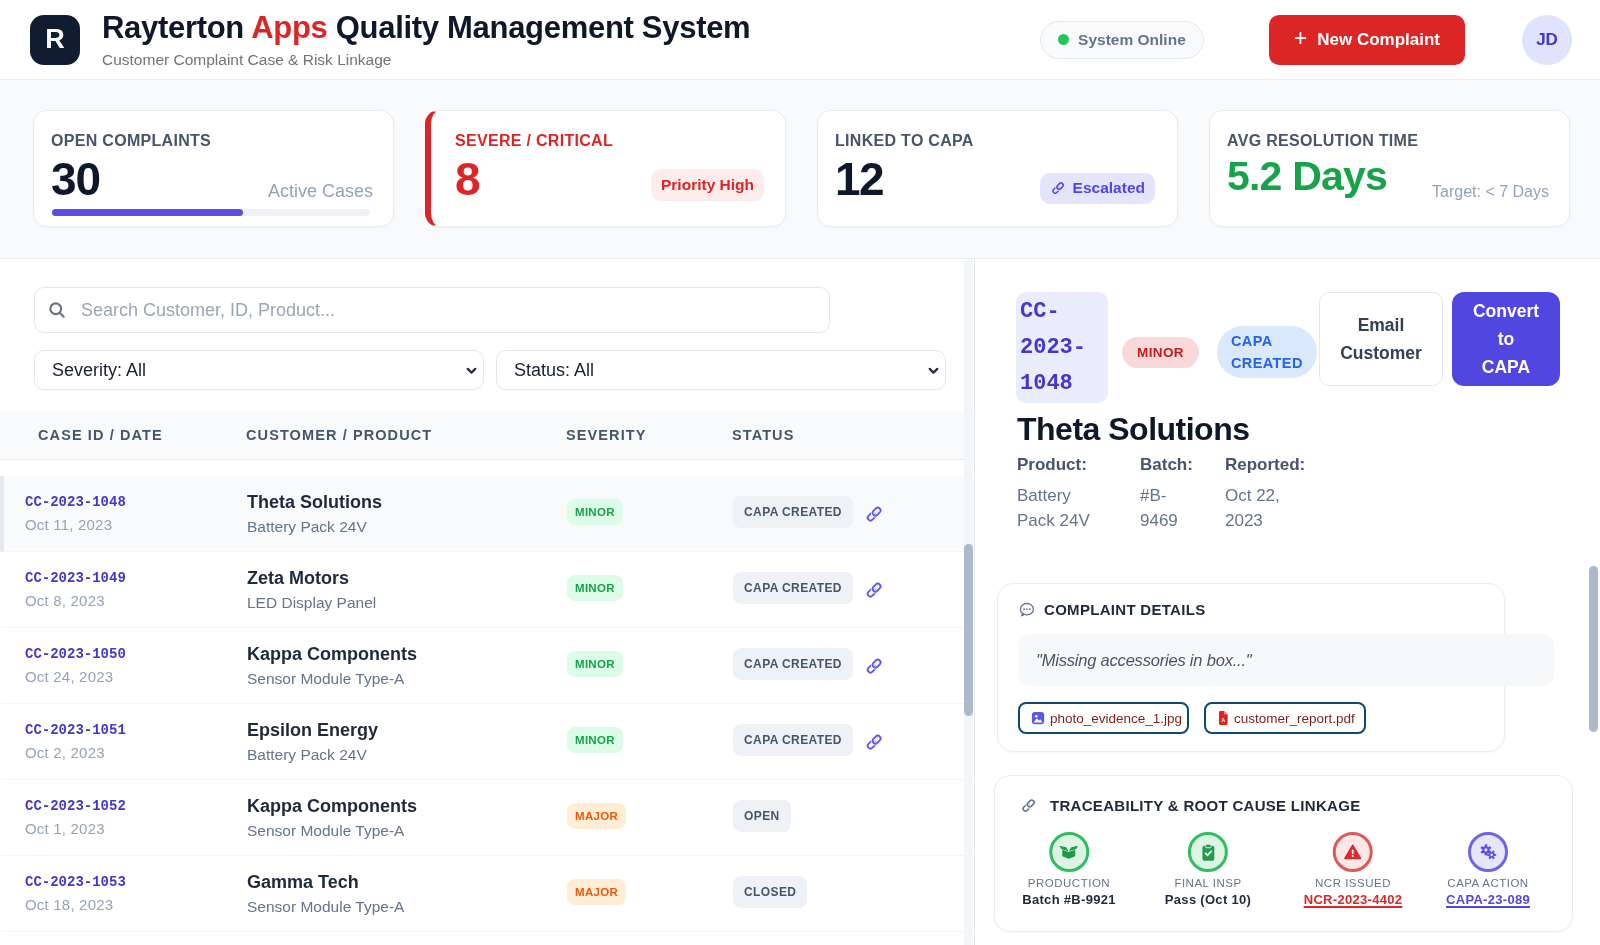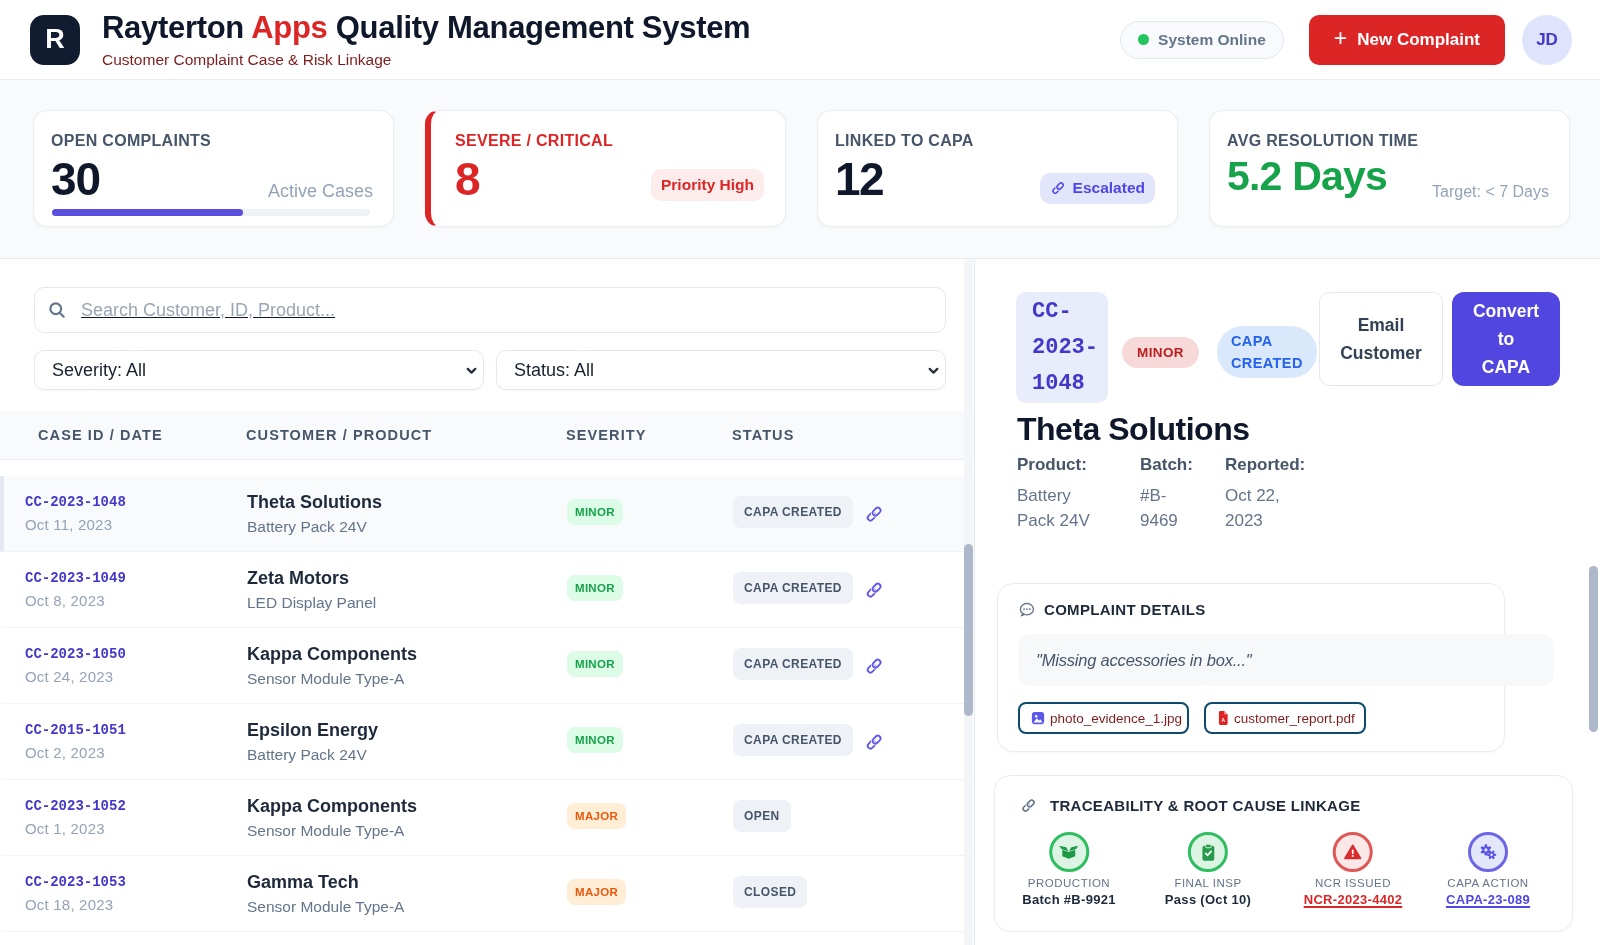--- a/index.html
+++ b/index.html
@@ -5,22 +5,22 @@
 * { margin:0; padding:0; box-sizing:border-box; }
 html,body { width:1600px; height:945px; overflow:hidden; }
 body { font-family:"Liberation Sans", sans-serif; background:#f8fafc; color:#0f172a; }
 
 
 header { height:80px; background:#fff; border-bottom:1px solid #e9edf2; display:flex; align-items:center; padding:0 28px 0 30px; }
 .logo { width:50px; height:50px; border-radius:14px; background:#111c30; color:#fff; font-weight:bold; font-size:27px; display:flex; align-items:center; justify-content:center; }
 .titles { margin-left:22px; }
 .h1 { font-size:31px; font-weight:bold; color:#0f172a; letter-spacing:-0.3px; }
 .h1 .red { color:#dc2626; }
-.sub { font-size:15.5px; color:#7f1d1d; margin-top:5px; }
-.hright { margin-left:auto; display:flex; align-items:center; }
+.sub { font-size:15.5px; color:#737373; margin-top:5px; }
+.hright { margin-left:auto; display:flex; align-items:center;gap:40px; }
 .syspill { height:38px; border-radius:19px; background:#f8fafc; border:1px solid #e2e8f0; display:flex; align-items:center; padding:0 17px; font-size:15.5px; font-weight:600; color:#64748b; }
 .syspill .dot { width:11px; height:11px; border-radius:50%; background:#22c55e; margin-right:9px; }
 .newbtn { margin-left:25px; height:50px; border-radius:10px; background:#dc2626; color:#fff; border:none; font-family:inherit; font-size:17px; font-weight:bold; padding:0 25px; display:flex; align-items:center; }
 .newbtn .plus { font-size:23px; font-weight:normal; margin-right:10px; position:relative; top:-1px; }
 .avatar { margin-left:17px; width:50px; height:50px; border-radius:50%; background:#dfe3fb; color:#4338ca; font-weight:bold; font-size:17px; display:flex; align-items:center; justify-content:center; }
 
 
 .stats { padding:30px 30px 31px 33px; display:grid; grid-template-columns:repeat(4,1fr); gap:31px; }
 .card { position:relative; background:#fff; border:1px solid #e9edf3; border-radius:14px; height:117px; padding:21px 22px 0 17px; box-shadow:0 1px 3px rgba(15,23,42,.04); }
 .card .lbl { font-size:16px; font-weight:bold; color:#475569; letter-spacing:0.3px; }
@@ -34,21 +34,21 @@
 .sb-ind { background:#e3e6fb; color:#4f46e5; display:flex; align-items:center; gap:7px; right:22px; top:62px; padding:6px 10px 7px; }
 .sidetext { position:absolute; right:20px; top:70px; font-size:18px; color:#94a3b8; }
 .card .numg { font-size:41px; font-weight:bold; color:#16a34a; line-height:1; margin-top:6px; letter-spacing:-0.8px; }
 
 
 .main { display:flex; height:687px; border-top:1px solid #e5e9ef; background:#fff; }
 .left { position:relative; width:975px; border-right:1px solid #e5e9ef; }
 .right { position:relative; width:624px; }
 
 
-.search { position:absolute; left:34px; top:28px; width:912px; height:46px; border:1.5px solid #e2e8f0; border-radius:10px; display:flex; align-items:center; background:#fff;text-decoration:underline; }
+.search { position:absolute; left:34px; top:28px; width:796px; height:46px; border:1.5px solid #e2e8f0; border-radius:10px; display:flex; align-items:center; background:#fff; }
 .search svg { margin:0 14px 0 12px; }
 .search .ph { font-size:18px; color:#9aa6b5; }
 .filters { position:absolute; left:34px; top:91px; display:flex; gap:12px; }
 .sel { width:450px; height:40px; border:1px solid #e2e8f0; border-radius:10px; background:#fff; display:flex; align-items:center; padding:0 5px 0 17px; font-size:18px; color:#16202e; box-shadow:0 1px 2px rgba(15,23,42,.03); }
 .sel svg { margin-left:auto; }
 .thead .c2 { margin-left:3px; }
 .thead { position:absolute; top:152px; left:0; right:0; height:49px; background:#f8fafc; border-bottom:1px solid #e9edf2; display:flex; align-items:center; font-size:14.5px; font-weight:bold; color:#475569; letter-spacing:1.1px; }
 .c1 { width:243px; padding-left:38px; }
 .c2 { width:320px; }
 .c3 { width:166px; }
@@ -65,21 +65,21 @@
 .sev-min { background:#dcfce7; color:#16a34a; }
 .sev-maj { background:#ffedd5; color:#ea580c; }
 .stpill { display:inline-block; font-size:12px; font-weight:bold; letter-spacing:0.4px; color:#475569; background:#eef1f6; border-radius:8px; padding:9px 11px; margin-top:-4px; }
 .c4 { display:flex; align-items:center; }
 .c4 svg.chain { margin-left:11px; }
 
 
 .sbar { position:absolute; border-radius:5px; background:#adb9cb; }
 
 
-.casebox { position:absolute; left:41px; top:33px; width:92px; height:111px; background:#e9edfb; border-radius:10px; font-family:"Liberation Mono",monospace; font-size:22px; font-weight:bold; color:#4338ca; line-height:36px; padding:2px 0 0 16px; }
+.casebox { position:absolute; left:41px; top:33px; width:92px; height:111px; background:#e9edfb; border-radius:10px; font-family:"Liberation Mono",monospace; font-size:22px; font-weight:bold; color:#4338ca; line-height:36px; padding:2px 0 0 4px; }
 .pminor { position:absolute; left:147px; top:78px; height:31px; border-radius:16px; background:#f8d9d9; color:#bb2020; font-size:13.5px; font-weight:bold; letter-spacing:0.4px; display:flex; align-items:center; padding:0 15px; }
 .pcapa { position:absolute; left:242px; top:67px; height:52px; border-radius:26px; background:#d9e8fb; color:#2563eb; font-size:14.5px; font-weight:bold; letter-spacing:0.4px; line-height:22px; display:flex; align-items:center; padding:0 14px; text-align:left; }
 .bemail { position:absolute; left:344px; top:33px; width:124px; height:94px; background:#fff; border:1.5px solid #e4e8ee; border-radius:10px; color:#334155; font-size:17.5px; font-weight:bold; line-height:28px; display:flex; align-items:center; justify-content:center; text-align:center; }
 .bconv { position:absolute; left:477px; top:33px; width:108px; height:94px; background:#5246e0; border-radius:12px; color:#fff; font-size:17.5px; font-weight:bold; line-height:28px; display:flex; align-items:center; justify-content:center; text-align:center; }
 .custname { position:absolute; left:42px; top:152px; font-size:32px; font-weight:bold; color:#0f172a; letter-spacing:-0.5px; }
 .meta { position:absolute; left:42px; top:196px; display:flex; }
 .meta .m { font-size:17px; }
 .meta .m b { color:#475569; }
 .meta .m .v { color:#64748b; line-height:24.5px; margin-top:9px; }
 .m1 { width:123px; }
@@ -234,21 +234,21 @@
               <g transform="rotate(-45 12 12)">
                 <rect x="2.5" y="8.9" width="10.6" height="6.6" rx="3.3" stroke="#6158e8" stroke-width="2.2"></rect>
                 <rect x="10.9" y="8.9" width="10.6" height="6.6" rx="3.3" stroke="#ffffff" stroke-width="4.6"></rect>
                 <rect x="10.9" y="8.9" width="10.6" height="6.6" rx="3.3" stroke="#6158e8" stroke-width="2.2"></rect>
               </g>
             </svg>
           </div>
       </div>
       <div class="row">
         <div class="c1">
-            <div class="cid">CC-2015-1051</div>
+            <div class="cid">CC-2023-1051</div>
             <div class="cdate">Oct 2, 2023</div>
           </div>
         <div class="c2">
             <div class="cust">Epsilon Energy</div>
             <div class="prod">Battery Pack 24V</div>
           </div>
         <div class="c3"><span class="sevpill sev-min">MINOR</span></div>
         <div class="c4">
             <span class="stpill">CAPA CREATED</span>
             <svg class="chain" width="20" height="20" viewBox="0 0 24 24" fill="none">

